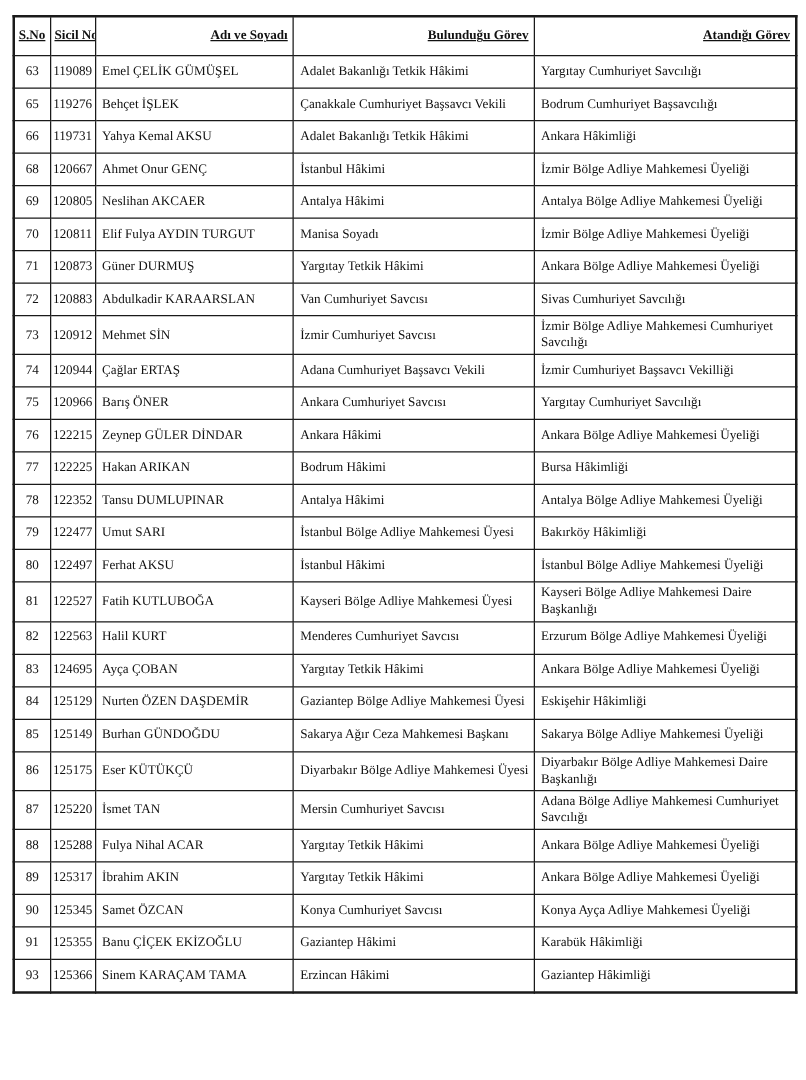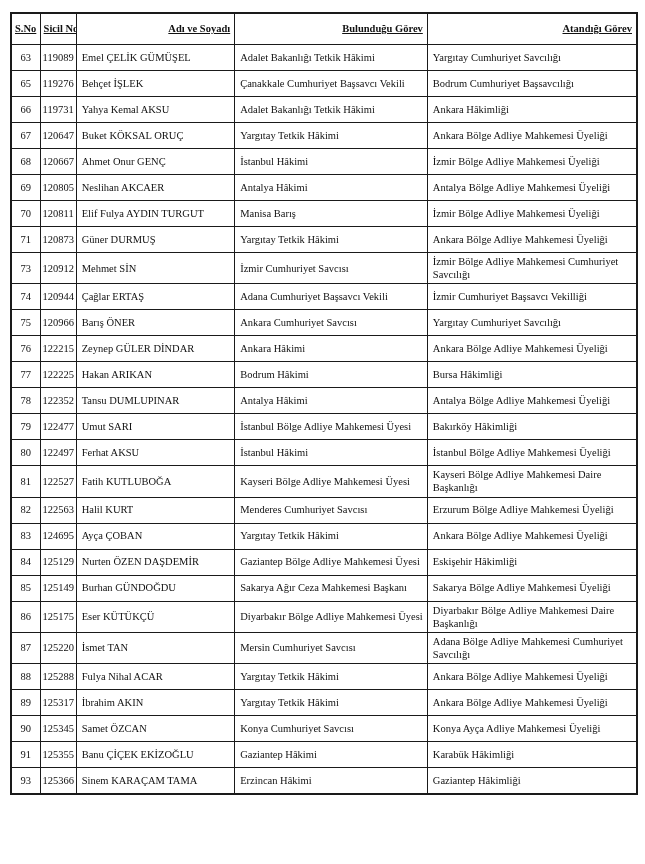--- a/index.html
+++ b/index.html
@@ -93,53 +93,53 @@
       <td class="txt">Bodrum Cumhuriyet Başsavcılığı</td>
     </tr>
         <tr class="row-body">
       <td class="num">66</td>
       <td class="num">119731</td>
       <td class="txt">Yahya Kemal AKSU</td>
       <td class="txt">Adalet Bakanlığı Tetkik Hâkimi</td>
       <td class="txt">Ankara Hâkimliği</td>
     </tr>
         <tr class="row-body">
-      <td class="num">67</td>
-      <td class="num">120647</td>
-      <td class="txt">Buket KÖKSAL ORUÇ</td>
-      <td class="txt">Yargıtay Tetkik Hâkimi</td>
-      <td class="txt">Ankara Bölge Adliye Mahkemesi Üyeliği</td>
-    </tr>
-        <tr class="row-body">
       <td class="num">68</td>
       <td class="num">120667</td>
       <td class="txt">Ahmet Onur GENÇ</td>
       <td class="txt">İstanbul Hâkimi</td>
       <td class="txt">İzmir Bölge Adliye Mahkemesi Üyeliği</td>
     </tr>
         <tr class="row-body">
       <td class="num">69</td>
       <td class="num">120805</td>
       <td class="txt">Neslihan AKCAER</td>
       <td class="txt">Antalya Hâkimi</td>
       <td class="txt">Antalya Bölge Adliye Mahkemesi Üyeliği</td>
     </tr>
         <tr class="row-body">
       <td class="num">70</td>
       <td class="num">120811</td>
       <td class="txt">Elif Fulya AYDIN TURGUT</td>
-      <td class="txt">Manisa Barış</td>
+      <td class="txt">Manisa Soyadı</td>
       <td class="txt">İzmir Bölge Adliye Mahkemesi Üyeliği</td>
     </tr>
         <tr class="row-body">
       <td class="num">71</td>
       <td class="num">120873</td>
       <td class="txt">Güner DURMUŞ</td>
       <td class="txt">Yargıtay Tetkik Hâkimi</td>
       <td class="txt">Ankara Bölge Adliye Mahkemesi Üyeliği</td>
+    </tr>
+        <tr class="row-body">
+      <td class="num">72</td>
+      <td class="num">120883</td>
+      <td class="txt">Abdulkadir KARAARSLAN</td>
+      <td class="txt">Van Cumhuriyet Savcısı</td>
+      <td class="txt">Sivas Cumhuriyet Savcılığı</td>
     </tr>
         <tr class="row-body">
       <td class="num">73</td>
       <td class="num">120912</td>
       <td class="txt">Mehmet SİN</td>
       <td class="txt">İzmir Cumhuriyet Savcısı</td>
       <td class="txt">İzmir Bölge Adliye Mahkemesi Cumhuriyet Savcılığı</td>
     </tr>
         <tr class="row-body">
       <td class="num">74</td>

